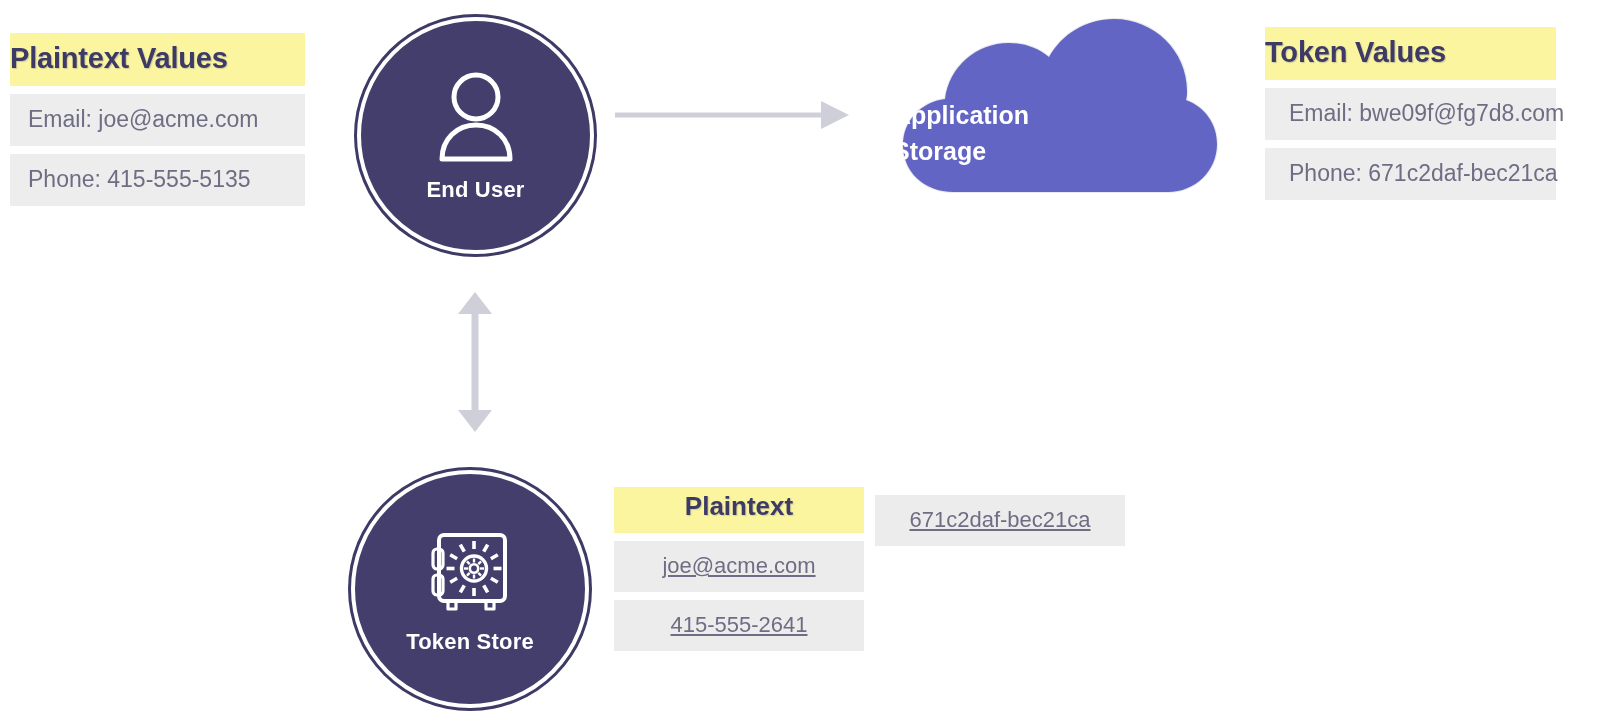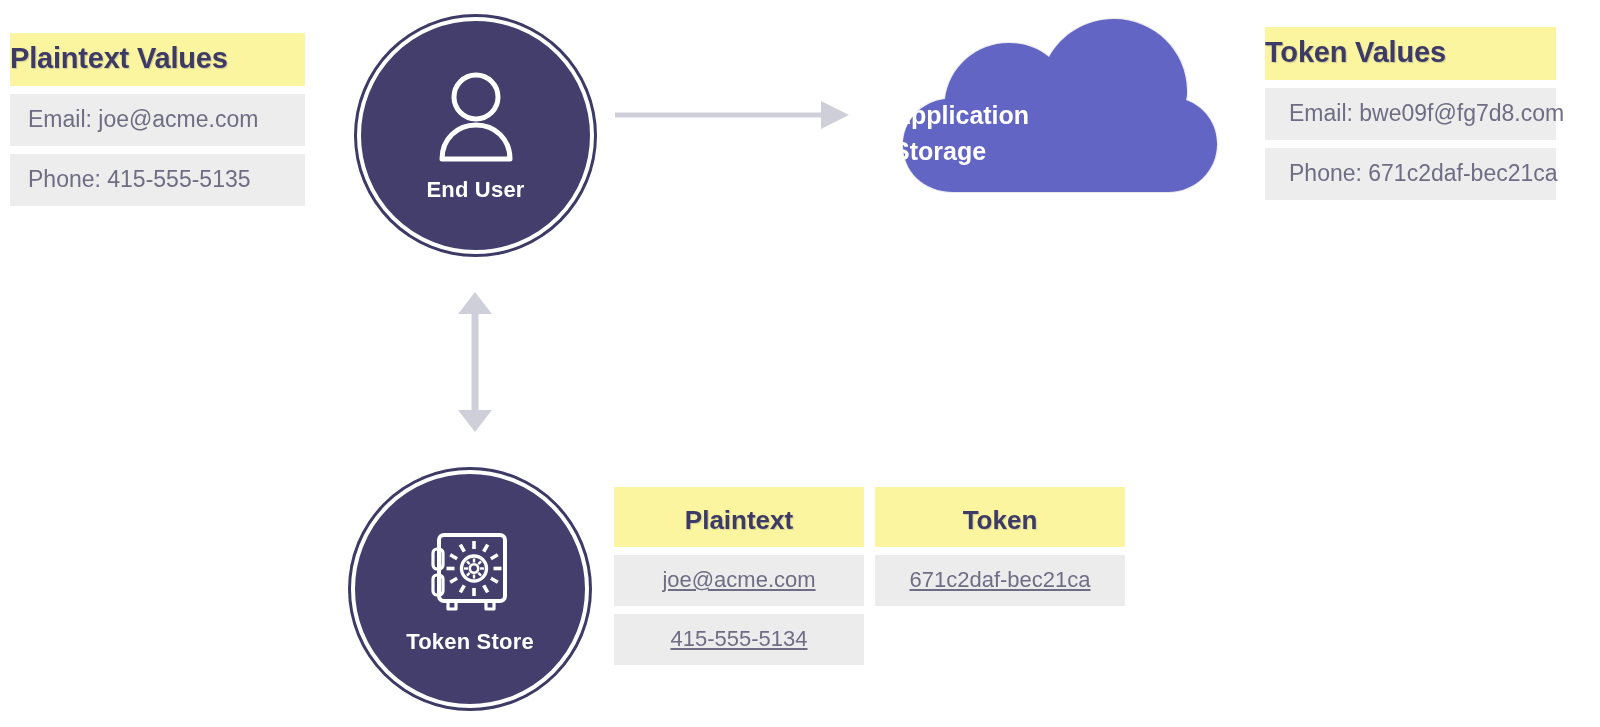--- a/index.html
+++ b/index.html
@@ -125,21 +125,21 @@
     gap: 11px;
   }
   .table-col { width: 250px; }
   .table-col-header {
     background: #faf59e;
     color: #3e3a66;
     font-weight: bold;
     font-size: 26px;
     line-height: 1;
     text-align: center;
-    padding: 20px 0 14px 0;
+    padding: 6px 0 14px 0;
     text-shadow: 1px 1px 1px rgba(120,120,140,0.3);
   }
   .table-cell {
     background: #ececec;
     color: #6f6d84;
     font-size: 22px;
     line-height: 1;
     text-align: center;
     padding: 14px 0 15px 0;
     margin-top: 8px;
@@ -273,19 +273,18 @@
     <line x1="23" y1="14" x2="23" y2="126" stroke="#cfcfd9" stroke-width="7"></line>
     <polygon points="23,0 40,22 6,22" fill="#cfcfd9"></polygon>
     <polygon points="23,140 40,118 6,118" fill="#cfcfd9"></polygon>
   </svg>
 </div>
 
 <div id="mapping-table">
   <div class="table-col">
     <div class="table-col-header">Plaintext</div>
     <div class="table-cell">joe@acme.com</div>
-    <div class="table-cell">415-555-5134</div>
+    <div class="table-cell">415-555-2641</div>
   </div>
   <div class="table-col">
-    <div class="table-col-header">Token</div>
     <div class="table-cell">671c2daf-bec21ca</div>
   </div>
 </div>
 
 </body></html>

